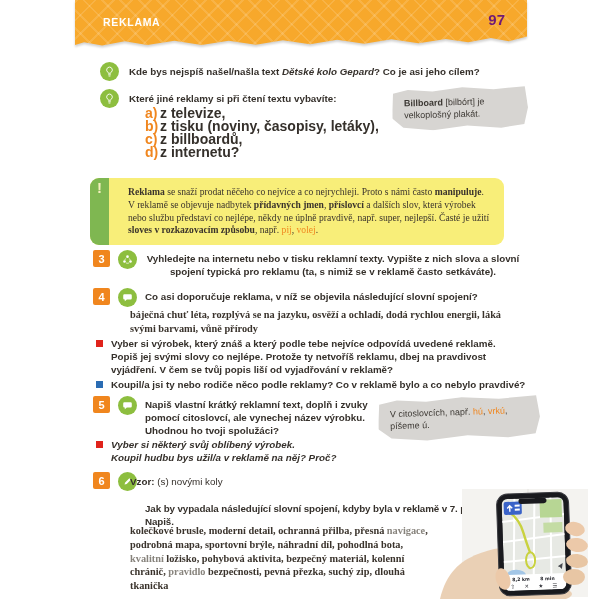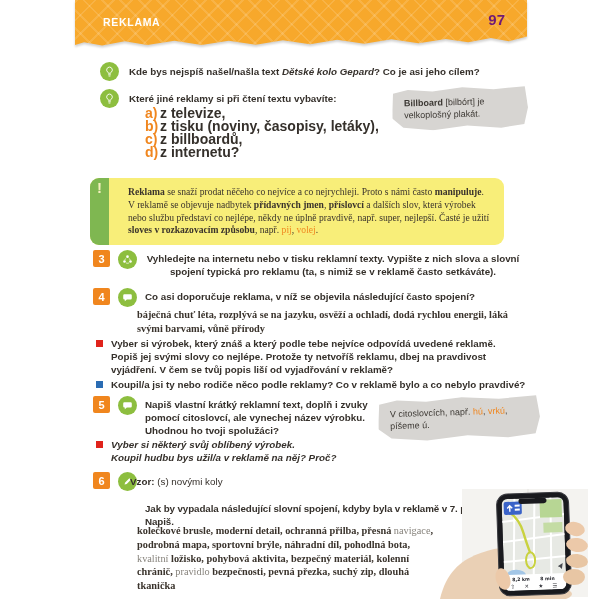--- a/index.html
+++ b/index.html
@@ -17,21 +17,21 @@
   .band-page{position:absolute;right:22px;top:11px;color:#701a75;font-weight:700;font-size:15px;}
 
   
   .q-row{position:absolute;display:flex;align-items:flex-start;}
   .icn{width:19px;height:19px;border-radius:50%;background:#8dbe3f;flex:0 0 19px;display:flex;align-items:center;justify-content:center;}
   .icn svg{display:block;}
   .q-text{font-weight:700;font-size:9.8px;line-height:13px;margin-left:10px;padding-top:3px;}
   .seg-italic{font-style:italic;}
   .seg-bold{font-weight:700;}
   .seg-orange{color:#f0861e;}
-  .seg-muted{color:#87837c;font-weight:400;}
+  .seg-muted{color:#87837c;font-weight:700;}
 
   .opt{position:absolute;left:145px;width:360px;font-weight:700;font-size:14px;line-height:13.2px;}
   .opt .letter{display:inline-block;width:15px;color:#f0861e;}
 
   .bullet{position:absolute;display:flex;align-items:flex-start;font-weight:700;font-size:9.8px;line-height:13.2px;}
   .bullet .sq{width:7px;height:7px;margin:3px 8px 0 0;flex:0 0 7px;}
   .sq-red{background:#e0231b;}
   .sq-blue{background:#2a6cb3;}
 
   
@@ -47,21 +47,21 @@
   .infobox-bar{position:absolute;left:0;top:0;bottom:0;width:19px;background:#7fb751;border-radius:9px 0 0 9px;}
   .infobox-excl{position:absolute;left:0;top:4px;width:19px;text-align:center;color:#f5efbe;font-weight:900;font-size:15px;font-family:"Liberation Sans",sans-serif;}
 
   
   .task{position:absolute;display:flex;align-items:flex-start;}
   .task-num{width:17px;height:17px;background:#f0861e;color:#fff;font-weight:700;font-size:11px;
     display:flex;align-items:center;justify-content:center;border-radius:2px;flex:0 0 17px;}
   .task .icn{margin-left:8px;}
   .task .q-text{margin-left:8px;padding-top:2px;}
 
-  .serif-line{position:absolute;font-family:"Liberation Serif",serif;font-weight:700;color:#3a332c;margin-left:7px;}
+  .serif-line{position:absolute;font-family:"Liberation Serif",serif;font-weight:700;color:#3a332c;}
   .phrases{left:130px;top:308px;width:388px;font-size:10.3px;line-height:14px;}
   .vzor{position:absolute;left:130px;top:476px;font-size:9.8px;}
   .vzor .lbl{font-weight:700;}
   .wordlist{left:130px;top:524px;width:303px;font-size:10.3px;line-height:13.8px;}
 
   
   .photo{position:absolute;left:440px;top:487px;width:155px;height:112px;}
 </style>
 </head>
 <body>
@@ -125,21 +125,21 @@
     <span class="q-text" style="width:388px;text-align:center;">Vyhledejte na internetu nebo v tisku reklamní texty. Vypište z nich slova a slovní spojení typická pro reklamu (ta, s nimiž se v reklamě často setkáváte).</span>
   </div>
 
   <div class="task" style="left:93px;top:288px;width:428px;">
     <span class="task-num">4</span>
     <span class="icn">
       <svg width="13" height="13" viewBox="0 0 20 20">
           <path d="M5.2 5h9.6A1.8 1.8 0 0 1 16.6 6.8v4.4a1.8 1.8 0 0 1-1.8 1.8H9l-3.2 2.6v-2.6h-.6a1.8 1.8 0 0 1-1.8-1.8V6.8A1.8 1.8 0 0 1 5.2 5Z" fill="#fff"></path>
         </svg>
     </span>
-    <span class="q-text" style="width:388px;">Co asi doporučuje reklama, v níž se objevila následující často spojení?</span>
+    <span class="q-text" style="width:388px;">Co asi doporučuje reklama, v níž se objevila následující slovní spojení?</span>
   </div>
 
   <div class="serif-line phrases">báječná chuť léta, rozplývá se na jazyku, osvěží a ochladí, dodá rychlou energii, láká svými barvami, vůně přírody</div>
 
   <div class="bullet" style="left:96px;top:378px;width:430px;">
     <span class="sq sq-blue"></span>
     <span>Koupil/a jsi ty nebo rodiče něco podle reklamy? Co v reklamě bylo a co nebylo pravdivé?</span>
   </div>
 
   <div class="bullet" style="left:96px;top:337px;width:412px;">

